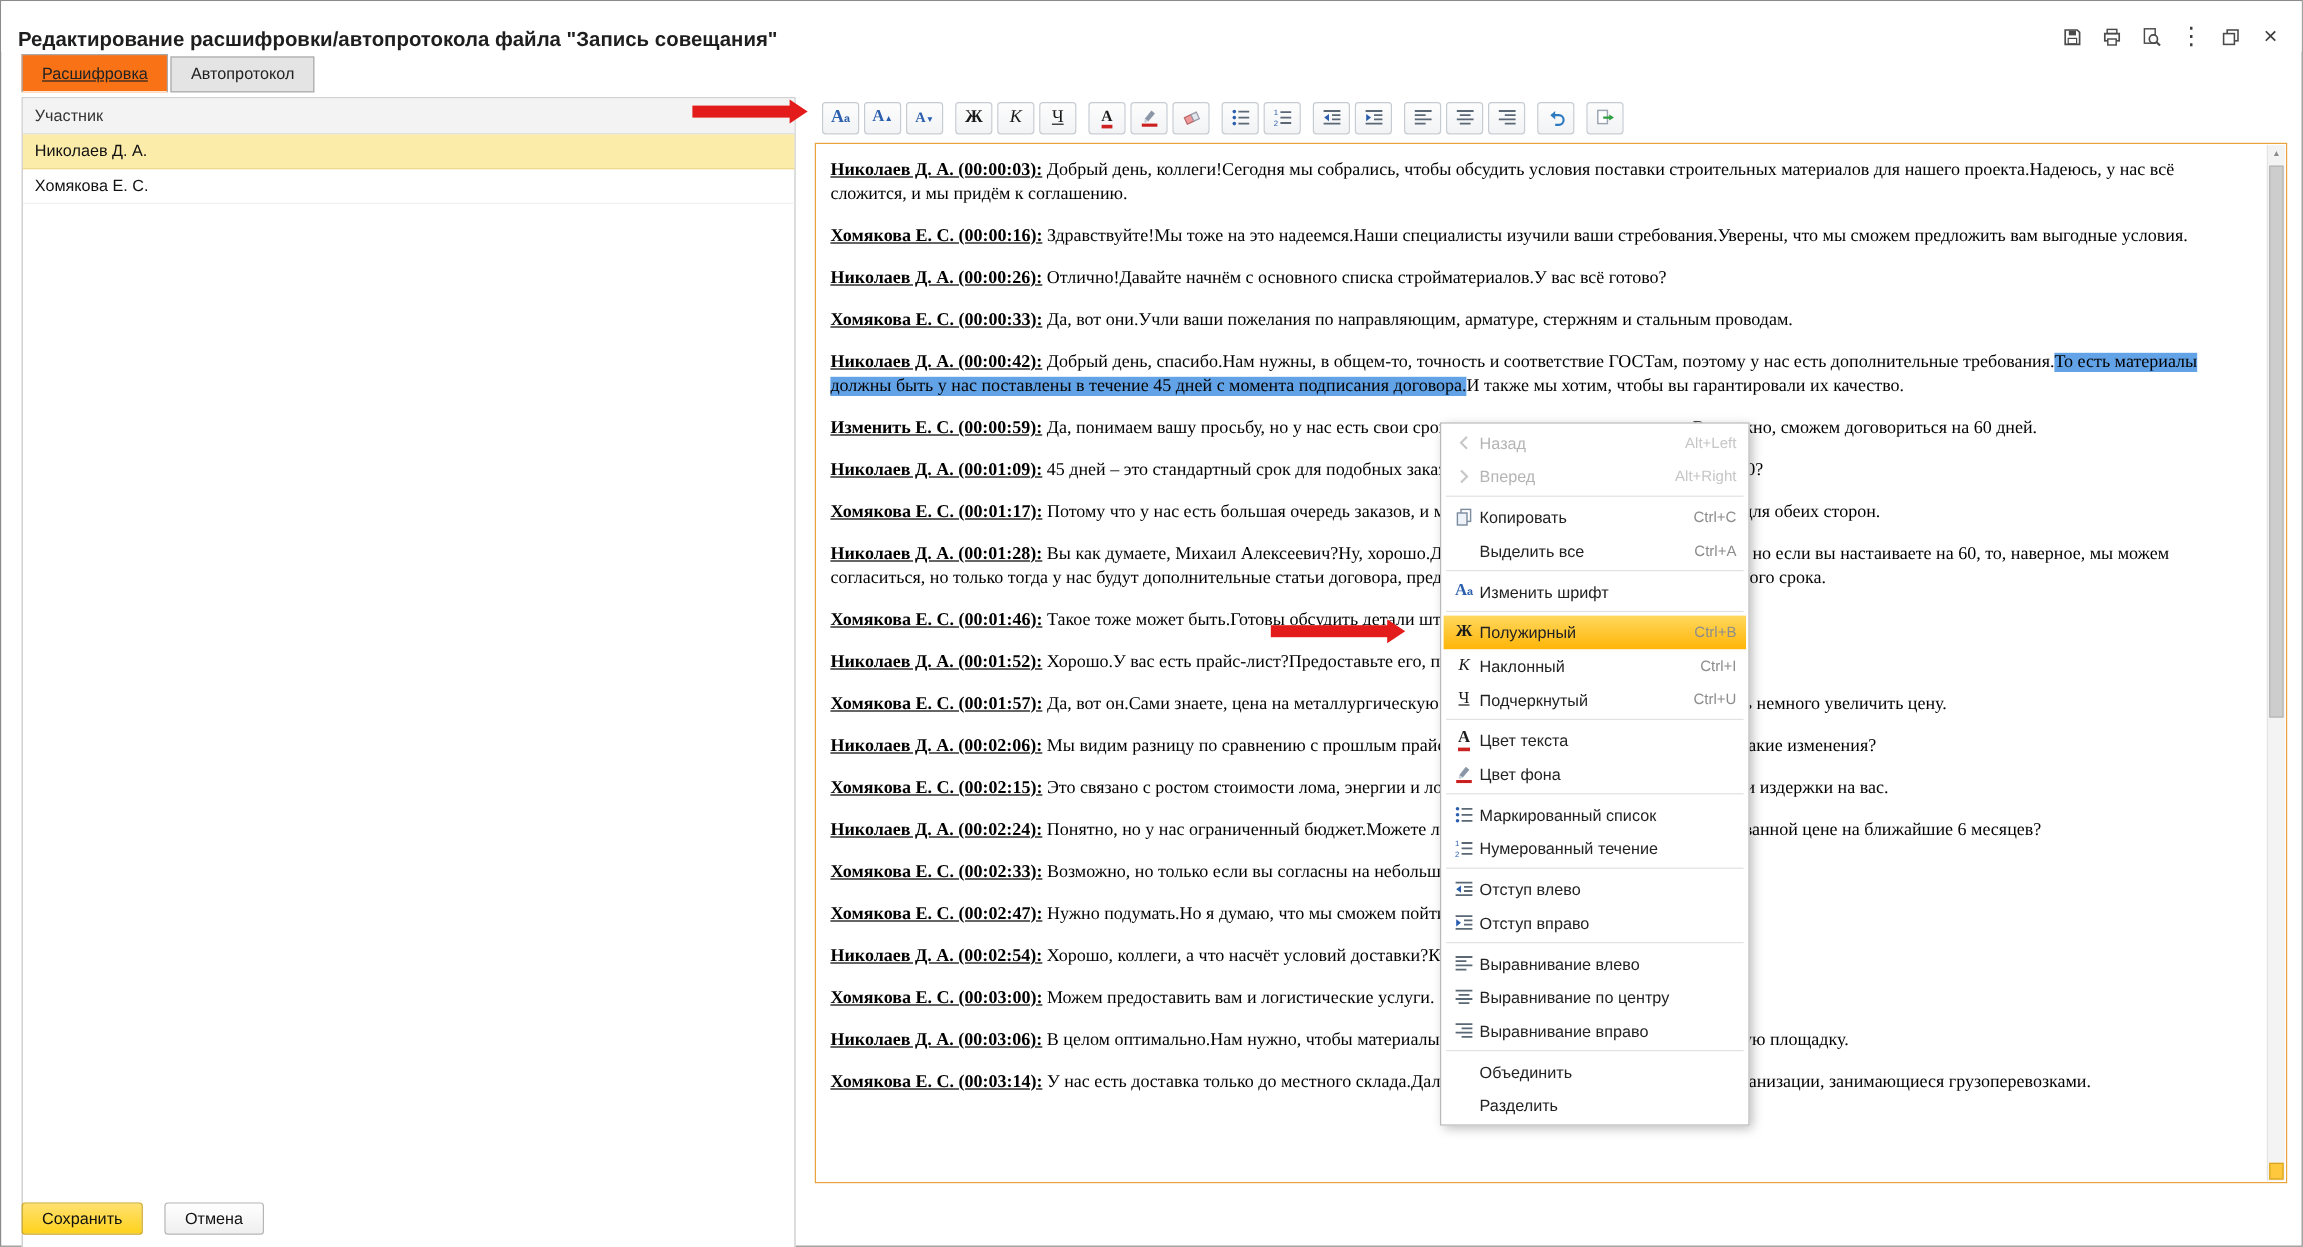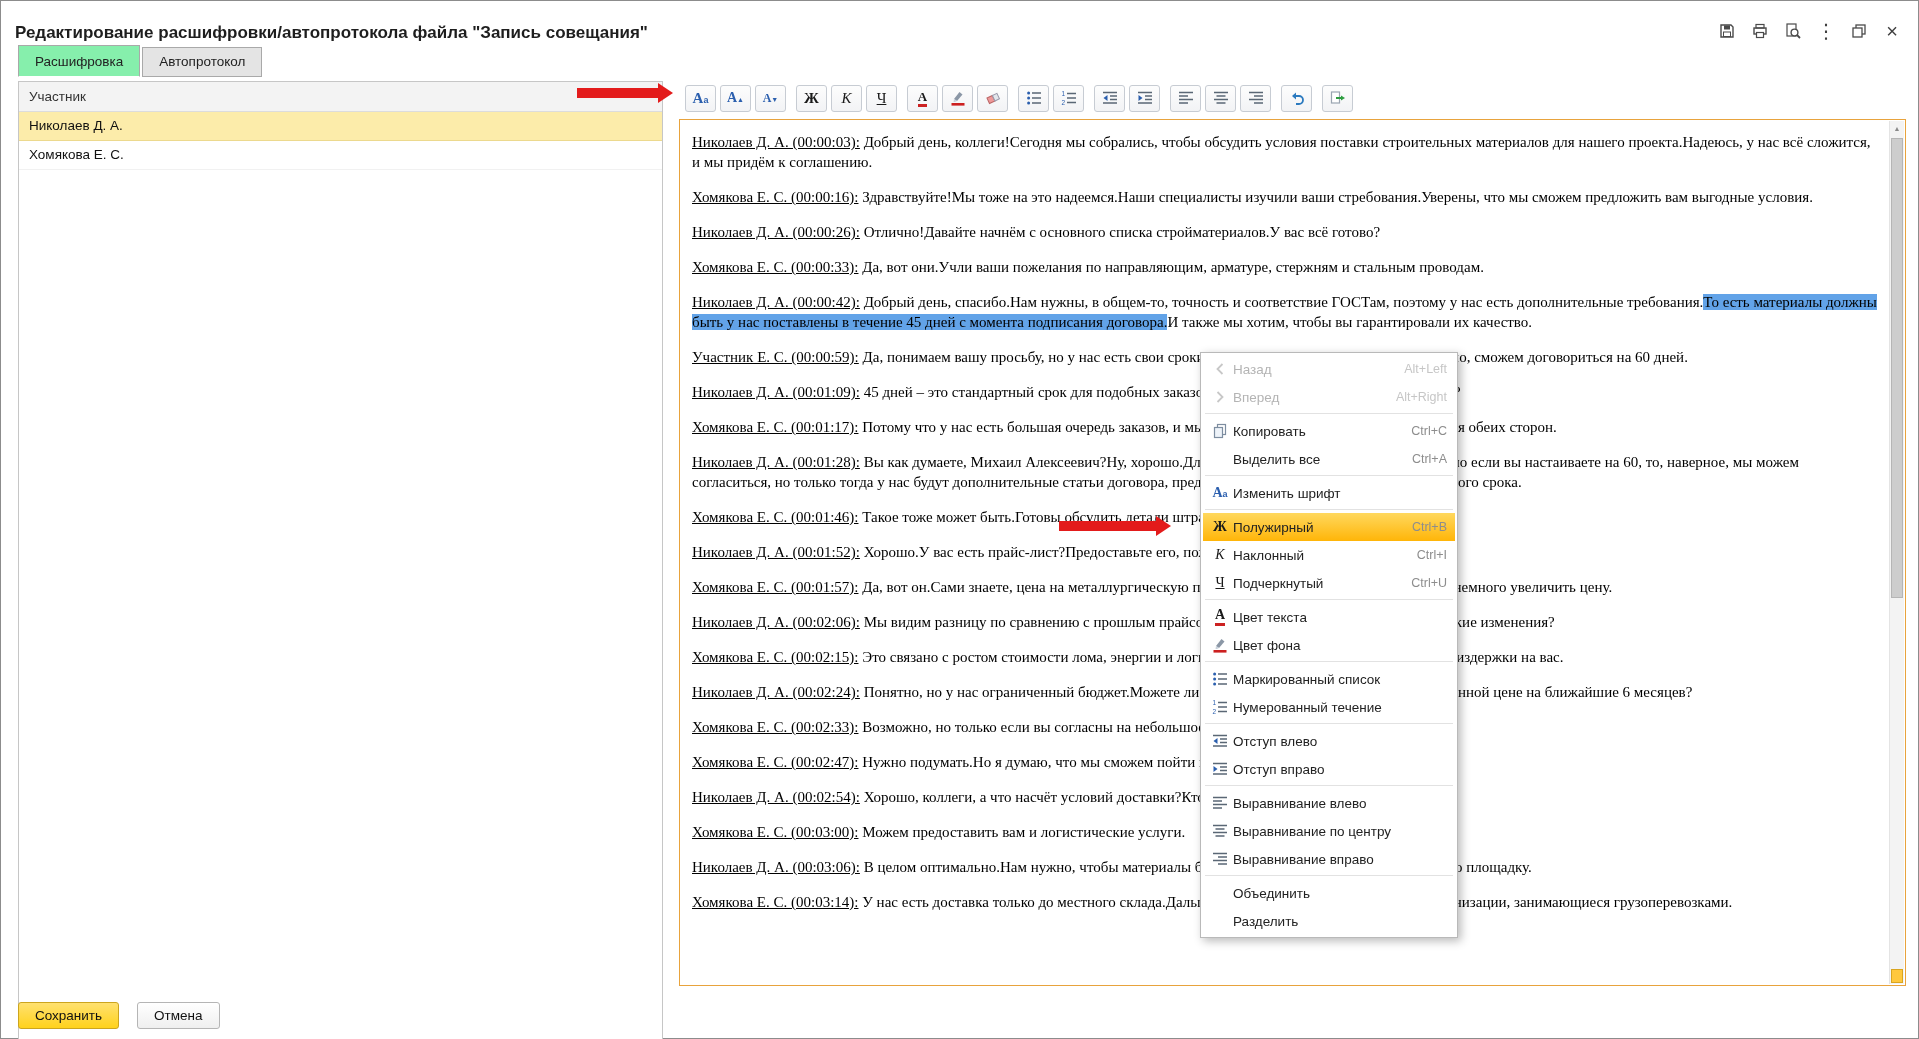--- a/index.html
+++ b/index.html
@@ -11,21 +11,21 @@
     padding:0 14px;box-sizing:border-box;background:#fff;}
   .title{font-size:17px;font-weight:bold;color:#1e1e1e;flex:1;white-space:nowrap;}
   .win-controls{display:flex;gap:9px;align-items:center;}
   .wbtn{width:24px;height:24px;display:flex;align-items:center;justify-content:center;cursor:pointer;}
   .wglyph{font-size:20px;color:#3f3f3f;line-height:1;}
   .icsvg{width:16px;height:16px;}
 
   
   .tabbar{position:absolute;left:17px;top:44px;display:flex;gap:2px;align-items:flex-end;}
   .tab{padding:6px 16px 7px;font-size:13.5px;border:1px solid #a9a9a9;background:#e4e4e4;color:#222;cursor:pointer;}
-  .tab.active{background:#86efac;border-bottom-color:#fff;padding-top:8px;}
+  .tab.active{background:#f97316;border-bottom-color:#fff;padding-top:8px;text-decoration:underline;}
 
   
   .left-panel{position:absolute;left:17px;top:80px;width:645px;height:1008px;border:1px solid #c6c6c6;
     background:#fff;box-sizing:border-box;}
   .lp-header{height:29px;line-height:29px;background:#f3f3f3;border-bottom:1px solid #dcdcdc;
     padding-left:10px;font-size:13.5px;color:#333;}
   .prow{height:28px;line-height:28px;padding-left:10px;font-size:13.5px;color:#111;
     border-bottom:1px solid #f1f1f1;cursor:pointer;}
   .prow.selected{background:#fcecaa;border-bottom:1px solid #ecd98e;}
 
@@ -48,21 +48,21 @@
   .gs-bold .gmain{font-weight:bold;}
   .gs-italic .gmain{font-style:italic;}
   .gs-underline .gmain{text-decoration:underline;}
   .gs-text-color .gmain{font-weight:bold;font-size:13px;border-bottom:3px solid #cc2222;padding-bottom:1px;}
 
   .editor{position:absolute;left:0;right:0;top:38px;bottom:0;border:1px solid #e8a33d;background:#fff;
     box-sizing:border-box;}
   .editor-content{position:absolute;left:0;top:0;right:17px;bottom:0;padding:12px 10px 8px 12px;
     overflow:hidden;font-family:"Liberation Serif",serif;font-size:15px;line-height:20px;color:#000;}
   .entry{margin-bottom:15px;}
-  .speaker{font-weight:normal;text-decoration:underline;}
+  .speaker{font-weight:bold;text-decoration:underline;}
   .sel{background:#62a3e8;color:#000;}
 
   .editor-scrollbar{position:absolute;top:1px;right:1px;bottom:1px;width:15px;background:#f3f3f3;
     border-left:1px solid #e4e4e4;box-sizing:border-box;}
   .sb-up{height:15px;display:flex;align-items:center;justify-content:center;font-size:7px;color:#8a8a8a;}
   .sb-thumb{position:absolute;top:17px;left:1px;right:1px;height:460px;background:#cdcdcd;
     border:1px solid #b5b5b5;box-sizing:border-box;}
   .sb-marker{position:absolute;bottom:1px;left:1px;right:1px;height:14px;background:#ffc83d;
     border:1px solid #d9a520;box-sizing:border-box;}
 
@@ -345,21 +345,21 @@
           </button>
         </div>
       </div>
     <div class="editor">
       <div class="editor-content" id="transcript">
           <div class="entry"><span class="speaker">Николаев Д. А. (00:00:03):</span> <span>Добрый день, коллеги!Сегодня мы собрались, чтобы обсудить условия поставки строительных материалов для нашего проекта.Надеюсь, у нас всё сложится, и мы придём к соглашению.</span></div>
           <div class="entry"><span class="speaker">Хомякова Е. С. (00:00:16):</span> <span>Здравствуйте!Мы тоже на это надеемся.Наши специалисты изучили ваши стребования.Уверены, что мы сможем предложить вам выгодные условия.</span></div>
           <div class="entry"><span class="speaker">Николаев Д. А. (00:00:26):</span> <span>Отлично!Давайте начнём с основного списка стройматериалов.У вас всё готово?</span></div>
           <div class="entry"><span class="speaker">Хомякова Е. С. (00:00:33):</span> <span>Да, вот они.Учли ваши пожелания по направляющим, арматуре, стержням и стальным проводам.</span></div>
           <div class="entry"><span class="speaker">Николаев Д. А. (00:00:42):</span> <span>Добрый день, спасибо.Нам нужны, в общем-то, точность и соответствие ГОСТам, поэтому у нас есть дополнительные требования.</span><span class="sel">То есть материалы должны быть у нас поставлены в течение 45 дней с момента подписания договора.</span><span>И также мы хотим, чтобы вы гарантировали их качество.</span></div>
-          <div class="entry"><span class="speaker">Участник Е. С. (00:00:59):</span> <span>Да, понимаем вашу просьбу, но у нас есть свои сроки производства и своя доставка.Возможно, сможем договориться на 60 дней.</span></div>
+          <div class="entry"><span class="speaker">Изменить Е. С. (00:00:59):</span> <span>Да, понимаем вашу просьбу, но у нас есть свои сроки производства и своя доставка.Возможно, сможем договориться на 60 дней.</span></div>
           <div class="entry"><span class="speaker">Николаев Д. А. (00:01:09):</span> <span>45 дней – это стандартный срок для подобных заказов.Почему вы хотите продлить его до 60?</span></div>
           <div class="entry"><span class="speaker">Хомякова Е. С. (00:01:17):</span> <span>Потому что у нас есть большая очередь заказов, и мы считаем, что так будет более удобно для обеих сторон.</span></div>
           <div class="entry"><span class="speaker">Николаев Д. А. (00:01:28):</span> <span>Вы как думаете, Михаил Алексеевич?Ну, хорошо.Для нас 45 дней – это оптимальный срок, но если вы настаиваете на 60, то, наверное, мы можем согласиться, но только тогда у нас будут дополнительные статьи договора, предусматривающие санкции за задержки этого срока.</span></div>
           <div class="entry"><span class="speaker">Хомякова Е. С. (00:01:46):</span> <span>Такое тоже может быть.Готовы обсудить детали штрафных санкций в договоре позднее.</span></div>
           <div class="entry"><span class="speaker">Николаев Д. А. (00:01:52):</span> <span>Хорошо.У вас есть прайс-лист?Предоставьте его, пожалуйста.</span></div>
           <div class="entry"><span class="speaker">Хомякова Е. С. (00:01:57):</span> <span>Да, вот он.Сами знаете, цена на металлургическую продукцию выросла, поэтому пришлось немного увеличить цену.</span></div>
           <div class="entry"><span class="speaker">Николаев Д. А. (00:02:06):</span> <span>Мы видим разницу по сравнению с прошлым прайсом.Это довольно неожиданно.Почему такие изменения?</span></div>
           <div class="entry"><span class="speaker">Хомякова Е. С. (00:02:15):</span> <span>Это связано с ростом стоимости лома, энергии и логистики.Мы вынуждены переложить эти издержки на вас.</span></div>
           <div class="entry"><span class="speaker">Николаев Д. А. (00:02:24):</span> <span>Понятно, но у нас ограниченный бюджет.Можете ли вы поставлять материалы по фиксированной цене на ближайшие 6 месяцев?</span></div>
           <div class="entry"><span class="speaker">Хомякова Е. С. (00:02:33):</span> <span>Возможно, но только если вы согласны на небольшое повышение цены.</span></div>

